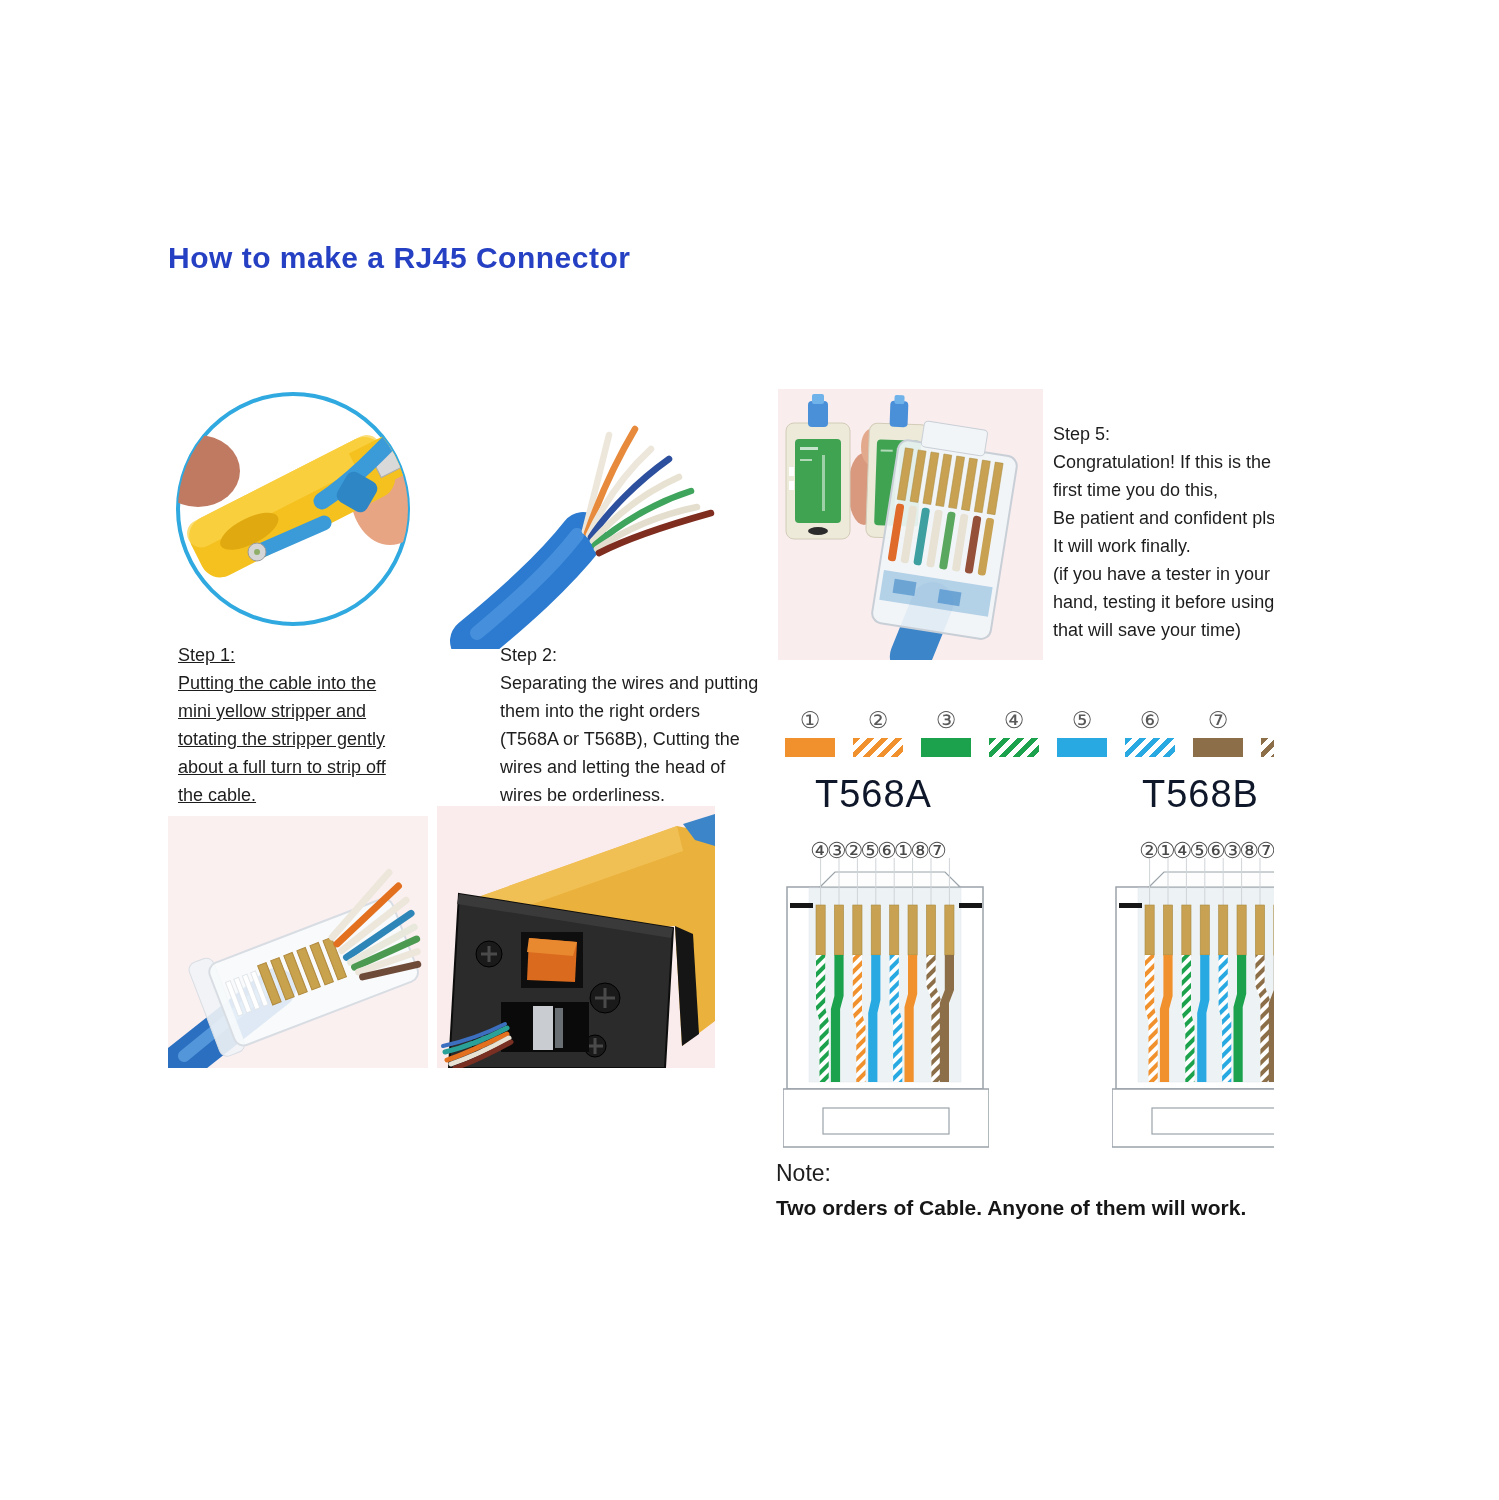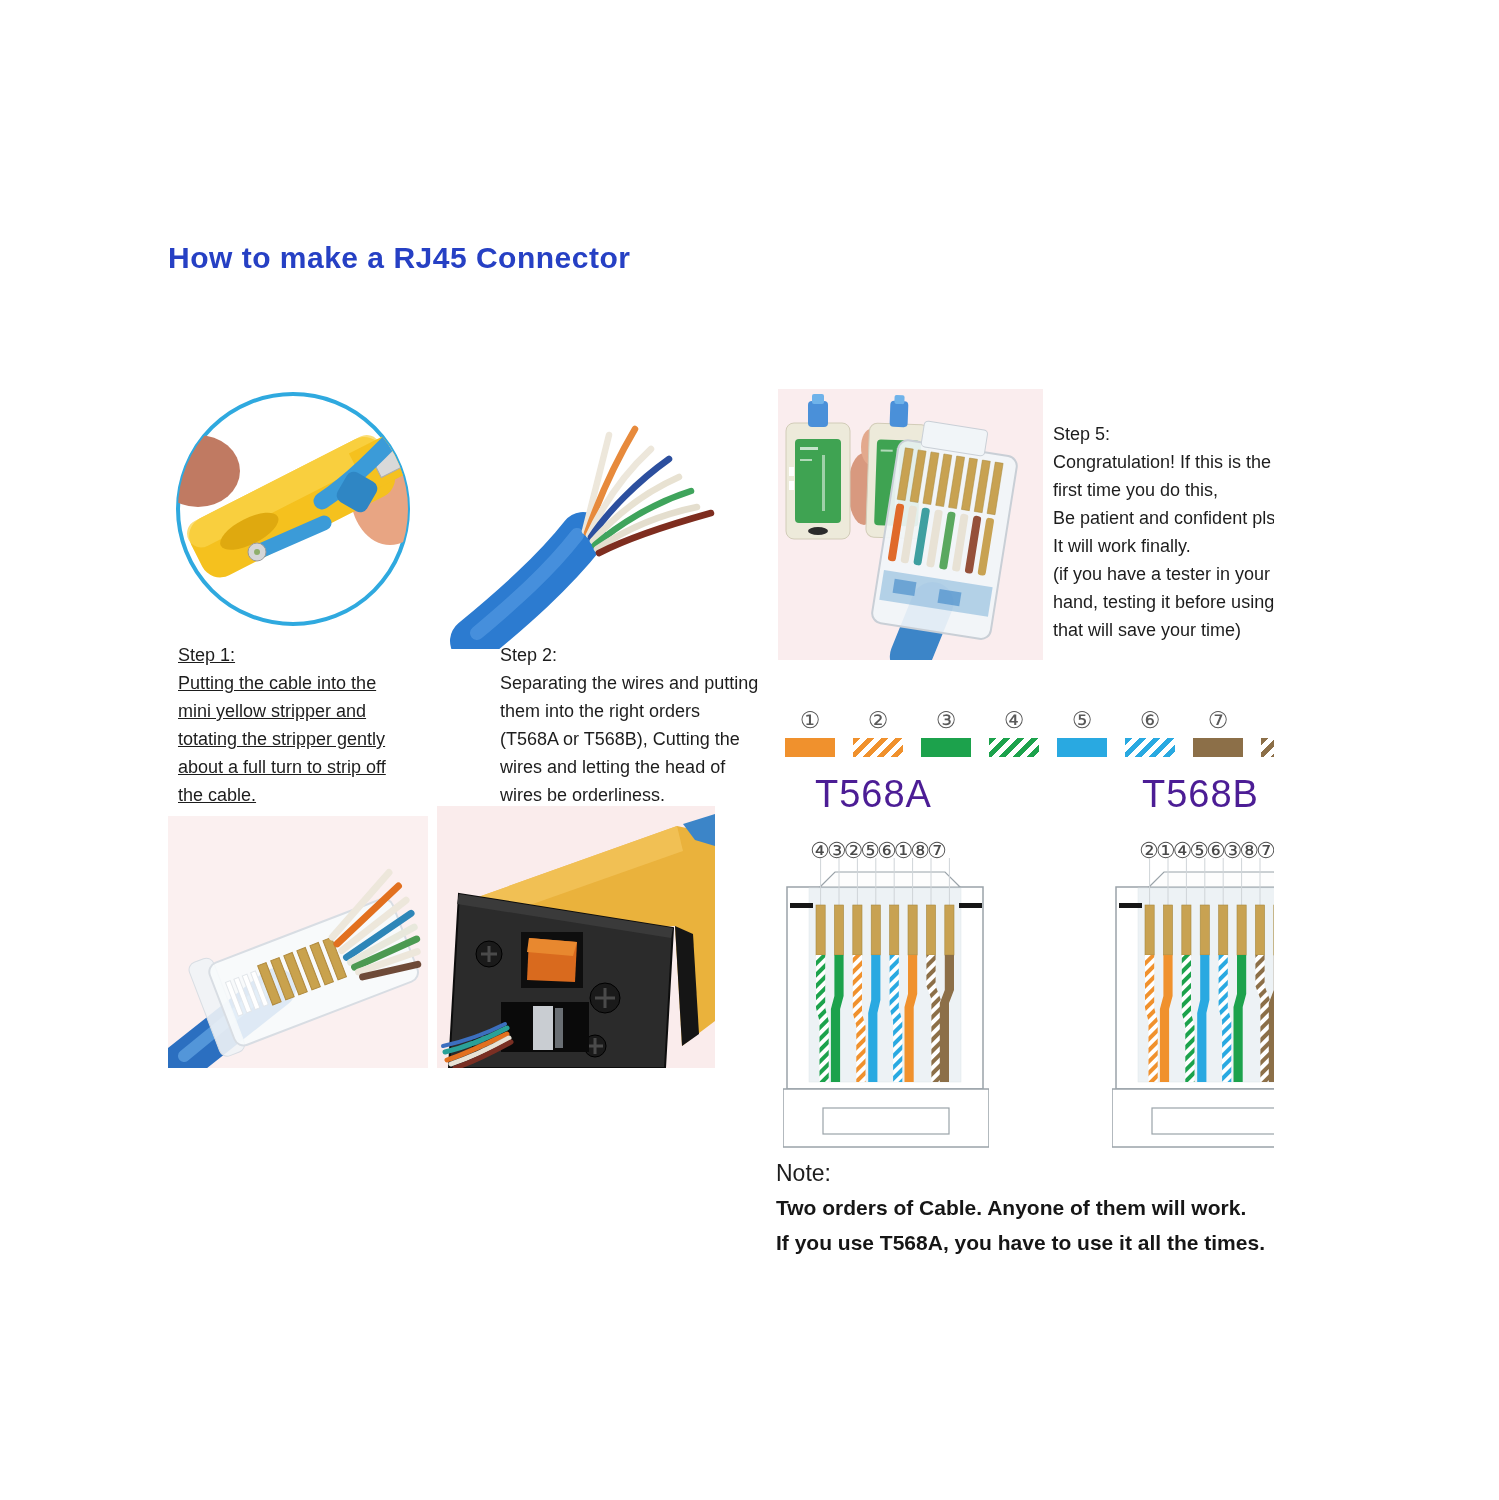--- a/index.html
+++ b/index.html
@@ -6,21 +6,21 @@
   #canvas{position:relative;width:1274px;height:1500px;background:#ffffff;overflow:hidden;
           font-family:"Liberation Sans","DejaVu Sans",sans-serif;color:#1c1c1c;}
   .abs{position:absolute;}
   .multiline{white-space:pre-line;}
   .page-title{font-size:30px;font-weight:bold;letter-spacing:0.5px;}
   .step-text{font-size:18px;line-height:28px;color:#1d1d1d;}
   .legend{display:flex;gap:18px;}
   .legend-item{width:50px;display:flex;flex-direction:column;align-items:center;}
   .legend-num{font-size:23px;color:#5a5a5a;height:28px;line-height:28px;}
   .legend-swatch{width:50px;height:19px;margin-top:4px;}
-  .diagram-label{font-size:38px;color:#4c1d95;letter-spacing:1px;}
+  .diagram-label{font-size:38px;color:#0f172a;letter-spacing:1px;}
   .sequence{font-size:22px;letter-spacing:-3px;color:#4a4a4a;}
   .note-label{font-size:23px;color:#1d1d1d;text-align:right;}
   .note-line{font-size:21px;font-weight:bold;color:#161616;}
   .photo{display:block;}
   svg{display:block;}
 </style>
 </head>
 <body>
 
 <div id="canvas">
@@ -344,15 +344,14 @@
         <polygon points="143.4,97 152.6,97 152.6,128 157.6,141 157.6,224 148.4,224 148.4,141 143.4,128" fill="url(#bp3)"></polygon>
         <rect x="161.79999999999998" y="47" width="9.2" height="50" fill="#C8A252" stroke="#a8893f" stroke-width="0.6"></rect>
         <polygon points="161.79999999999998,97 170.99999999999997,97 170.99999999999997,132 165.99999999999997,145 165.99999999999997,224 156.79999999999998,224 156.79999999999998,145 161.79999999999998,132" fill="#8C6F48"></polygon>
         <rect x="0" y="231" width="206" height="58" fill="#fff" stroke="#9aa3a9" stroke-width="1.5"></rect>
         <rect x="40" y="250" width="126" height="26" fill="none" stroke="#9aa3a9" stroke-width="1.2"></rect>
       </svg>
     </div>
 
   <div class="abs note-label" style="left:776px;top:1160px;">Note:</div>
   <div class="abs note-line" style="left:776px;top:1196px;">Two orders of Cable. Anyone of them will work.</div>
-  <div class="abs note-line" style="left:776px;top:1231px;">If you use T568A, you have to use it all the times.</div>
 
 </div>
 
 </body></html>

